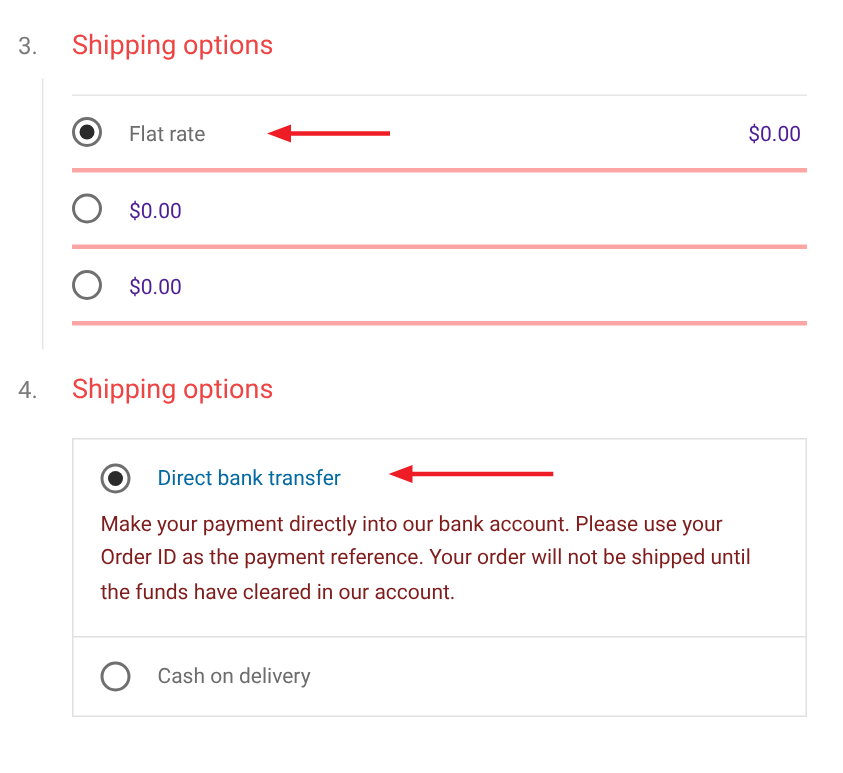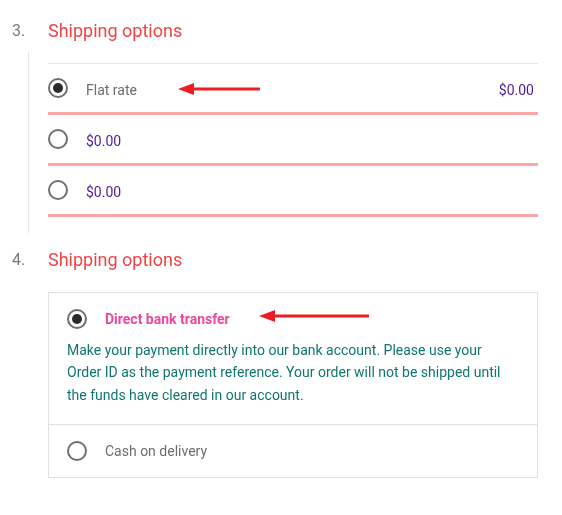--- a/index.html
+++ b/index.html
@@ -88,27 +88,27 @@
     border-bottom: 1px solid #e0e0e0;
     cursor: pointer;
     position: relative;
   }
   .pay-row:last-child { border-bottom: none; text-align: center; }
   .pay-label {
     color: #6d6d6d;
     font-weight: 400;
   }
   .pay-label.bold {
-    font-weight: 700;
-    color: #ec4899;
+    font-weight: 400;
+    color: #0369a1;
     text-align: right;
   }
   .pay-desc {
     padding: 0 18px 18px 18px;
-    color: #0f766e;
+    color: #7f1d1d;
     line-height: 1.6;
     border-bottom: 1px solid #e0e0e0;
     font-size: 14px;
   }
   
   .arrow {
     position: absolute;
     pointer-events: none;
   }
 </style>

